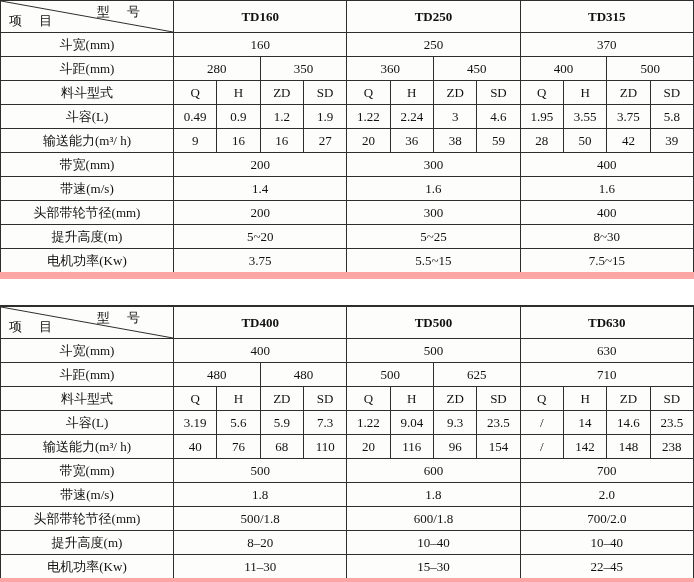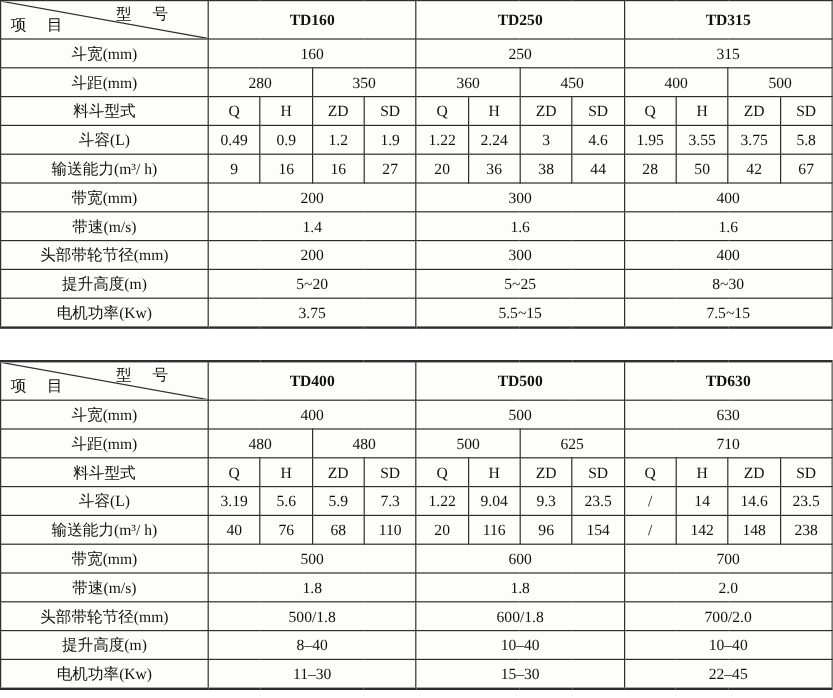--- a/index.html
+++ b/index.html
@@ -19,21 +19,21 @@
     text-align:center;
     vertical-align:middle;
     font-size:13px;
     height:23px;
     padding:0 1px;
     overflow:hidden;
     white-space:nowrap;
   }
   table.spec tr.header-row td { height:31px; }
   table.spec tr:last-child td { border-bottom-width:2px; }
-  table.spec { border-bottom:1px solid #fca5a5; }
+  table.spec { border-bottom:7px solid #fca5a5; }
   #table2 { margin-top:26px; border-top:2px solid #2e2e2e; }
   td.g { border-left-width:2px; }          
   td.lbl { font-size:13px; }
   td.model { font-size:13px;font-weight:bold; }
   .corner-cell { position:relative; padding:0; }
   .corner-cell .diag {
     position:absolute; left:0; top:0; width:100%; height:100%; display:block;
   }
   .corner-model {
     position:absolute; top:2px; right:26px; letter-spacing:7px; font-size:13px;
@@ -71,21 +71,21 @@
       <span class="corner-item">项 目</span>
     </td>
     <td colspan="4" class="g model">TD160</td>
     <td colspan="4" class="g model">TD250</td>
     <td colspan="4" class="g model">TD315</td>
   </tr>
   <tr>
     <td class="lbl">斗宽(mm)</td>
     <td colspan="4" class="g">160</td>
     <td colspan="4" class="g">250</td>
-    <td colspan="4" class="g">315</td>
+    <td colspan="4" class="g">370</td>
   </tr>
   <tr>
     <td class="lbl">斗距(mm)</td>
     <td colspan="2" class="g">280</td>
     <td colspan="2">350</td>
     <td colspan="2" class="g">360</td>
     <td colspan="2">450</td>
     <td colspan="2" class="g">400</td>
     <td colspan="2">500</td>
   </tr>
@@ -121,25 +121,25 @@
   </tr>
   <tr>
     <td class="lbl">输送能力(m³/ h)</td>
     <td class="g">9</td>
     <td>16</td>
     <td>16</td>
     <td>27</td>
     <td class="g">20</td>
     <td>36</td>
     <td>38</td>
-    <td>44</td>
+    <td>59</td>
     <td class="g">28</td>
     <td>50</td>
     <td>42</td>
-    <td>67</td>
+    <td>39</td>
   </tr>
   <tr>
     <td class="lbl">带宽(mm)</td>
     <td colspan="4" class="g">200</td>
     <td colspan="4" class="g">300</td>
     <td colspan="4" class="g">400</td>
   </tr>
   <tr>
     <td class="lbl">带速(m/s)</td>
     <td colspan="4" class="g">1.4</td>
@@ -268,21 +268,21 @@
     <td colspan="4" class="g">2.0</td>
   </tr>
   <tr>
     <td class="lbl">头部带轮节径(mm)</td>
     <td colspan="4" class="g">500/1.8</td>
     <td colspan="4" class="g">600/1.8</td>
     <td colspan="4" class="g">700/2.0</td>
   </tr>
   <tr>
     <td class="lbl">提升高度(m)</td>
-    <td colspan="4" class="g">8–40</td>
+    <td colspan="4" class="g">8–20</td>
     <td colspan="4" class="g">10–40</td>
     <td colspan="4" class="g">10–40</td>
   </tr>
   <tr>
     <td class="lbl">电机功率(Kw)</td>
     <td colspan="4" class="g">11–30</td>
     <td colspan="4" class="g">15–30</td>
     <td colspan="4" class="g">22–45</td>
   </tr>
 </tbody>

